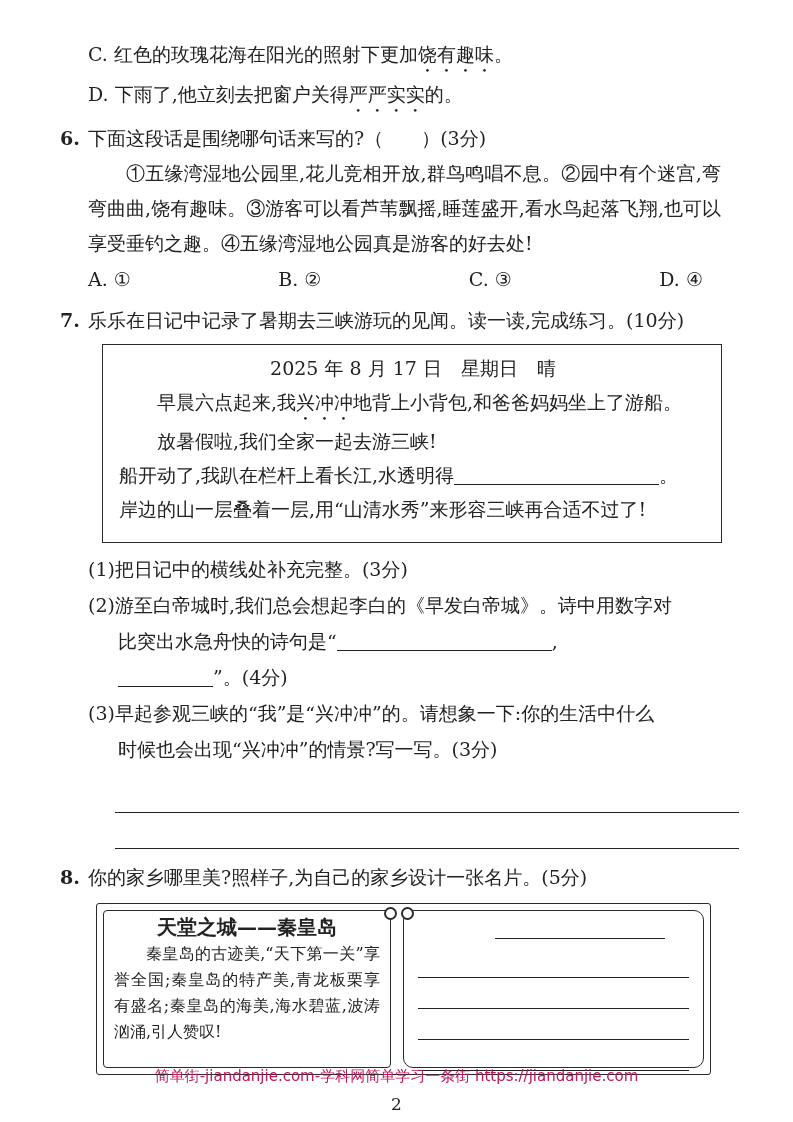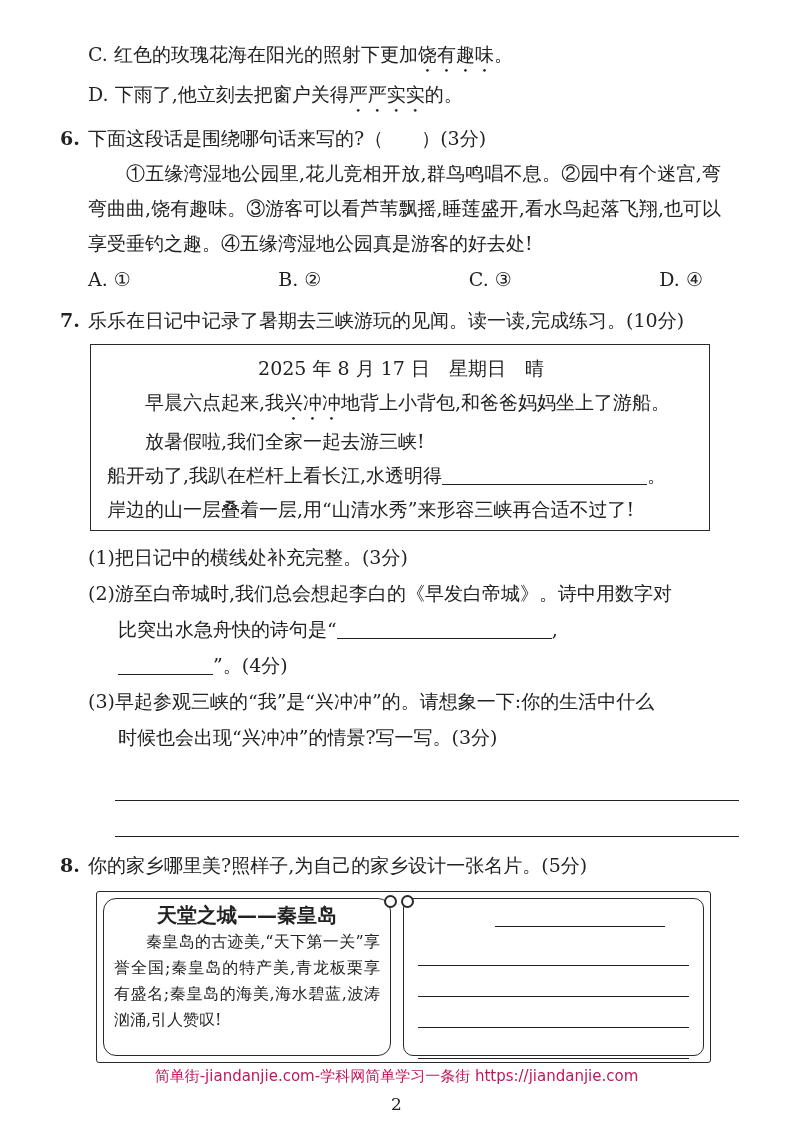--- a/index.html
+++ b/index.html
@@ -15,32 +15,32 @@
     -webkit-text-emphasis:filled dot;
     -webkit-text-emphasis-position:under;
     text-emphasis:filled dot;
     text-emphasis-position:under right;
   }
   .q{display:flex;align-items:flex-start;margin-top:4px;}
   .q-num{font-weight:bold;flex:0 0 28px;line-height:36px;}
   .q-body{flex:1;line-height:36px;}
   .passage{text-align:justify;text-indent:2em;line-height:35px;margin-right:18px;}
   .choice-row{display:flex;width:615px;justify-content:space-between;line-height:37px;}
-  .diary-box{border:1.5px solid #2a2a2a;width:620px;margin:6px 0 8px 2px;padding:6px 14px 4px 16px;}
+  .diary-box{border:1.5px solid #2a2a2a;width:620px;margin:6px 0 8px 14px;padding:6px 14px 16px 16px;}
   .diary-date{text-align:center;line-height:34px;}
   .diary-line{line-height:34px;white-space:nowrap;}
   .ind2{text-indent:2em;}
   .blank{display:inline-block;border-bottom:1.2px solid #222;height:1.05em;vertical-align:-3px;}
   .sub-line{line-height:36px;}
   .sub-cont{margin-left:30px;}
   .ans-line{height:36px;border-bottom:1.2px solid #222;margin-left:55px;margin-right:0;}
   .q8-gap{margin-top:10px;}
   .card-outer{border:1.5px solid #2a2a2a;border-radius:3px;width:615px;margin:8px 0 0 36px;
     padding:6px;display:flex;gap:12px;position:relative;height:172px;}
-  .card-left{flex:0 0 288px;border:1.5px solid #2a2a2a;border-radius:13px;padding:2px 10px 0;overflow:hidden;}
+  .card-left{flex:0 0 288px;border:1.5px solid #2a2a2a;border-radius:4px;padding:2px 10px 0;overflow:hidden;}
   .card-title{text-align:center;font-weight:bold;font-size:20px;line-height:28px;
     font-family:"DejaVu Sans","Liberation Sans",sans-serif;}
   .card-body{text-indent:2em;text-align:justify;font-size:16px;line-height:26px;}
   .card-right{flex:1;border:1.5px solid #2a2a2a;border-radius:10px;padding:6px 14px 0;}
   .title-line{width:170px;height:20px;border-bottom:1.2px solid #222;margin:2px 24px 8px auto;}
   .write-line{height:31px;border-bottom:1.2px solid #222;}
   .rings{position:absolute;top:3px;left:287px;display:flex;gap:4px;}
   .ring{width:13px;height:13px;border:2.5px solid #2a2a2a;border-radius:50%;background:#ffffff;}
   .footer{position:absolute;left:0;width:100%;bottom:36px;text-align:center;color:#be185d;
     font-size:15px;font-family:"DejaVu Sans","Liberation Sans",sans-serif;}

